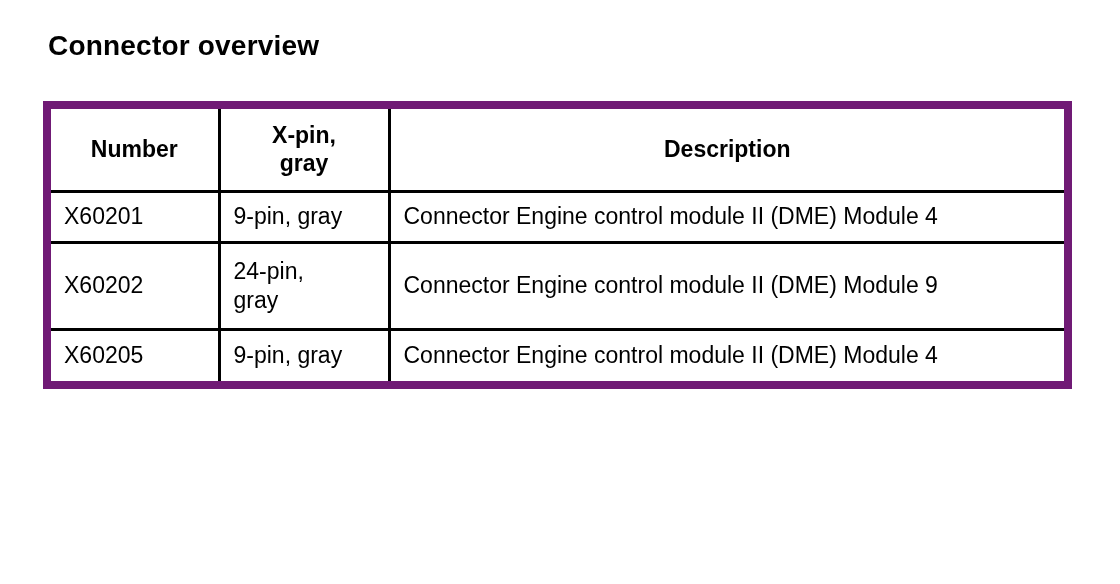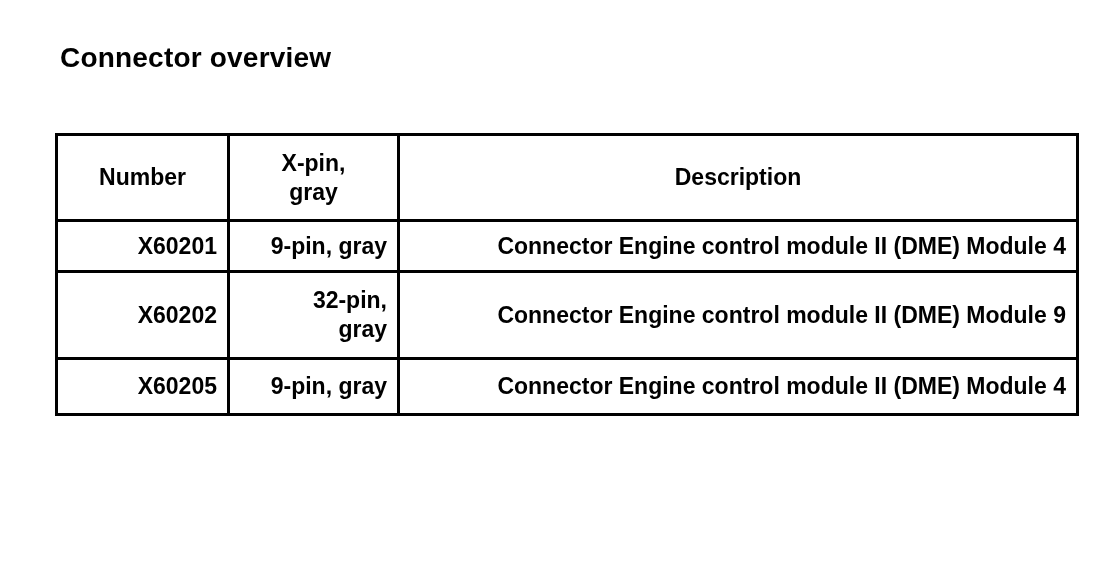--- a/index.html
+++ b/index.html
@@ -14,35 +14,34 @@
     width: 1120px;
     height: 584px;
     background: #ffffff;
     overflow: hidden;
     box-sizing: border-box;
   }
   .title {
     position: absolute;
     left: 44px;
     top: 26px;
-    margin: 16px;
+    margin: 4px;
     font-size: 28px;
     font-weight: bold;
     letter-spacing: 0.2px;
     color: #000000;
   }
   table.connector-table {
     position: absolute;
-    left: 55px;
+    left: 43px;
     top: 101px;
     width: 1021px;
     border-collapse: collapse;
     table-layout: fixed;
-    border: 1px solid #701a75;
-    margin-top: 32px;
+    border: 8px solid #701a75;
   }
   col.col-number   { width: 172px; }
   col.col-pin      { width: 170px; }
   col.col-desc     { width: 679px; }
   .connector-table th,
   .connector-table td {
     border: 3px solid #000000;
     vertical-align: middle;
     white-space: pre-line;
     box-sizing: border-box;
@@ -50,22 +49,22 @@
   }
   .connector-table th {
     font-size: 23px;
     font-weight: bold;
     text-align: center;
     height: 86px;
     padding: 6px 8px;
   }
   .connector-table td {
     font-size: 23px;
-    font-weight: bold;
-    text-align: right;
+    font-weight: normal;
+    text-align: left;
     padding: 8px 10px 8px 13px;
   }
   tr.row-short { height: 51px; }
   tr.row-tall  { height: 87px; }
   tr.row-last  { height: 56px; }
 </style>
 </head>
 <body>
 
 <div class="page">
@@ -87,21 +86,21 @@
       </tr>
     </thead>
     <tbody>
       <tr class="row-short">
         <td>X60201</td>
         <td>9-pin, gray</td>
         <td>Connector Engine control module II (DME) Module 4</td>
       </tr>
       <tr class="row-tall">
         <td>X60202</td>
-        <td>32-pin,
+        <td>24-pin,
 gray</td>
         <td>Connector Engine control module II (DME) Module 9</td>
       </tr>
       <tr class="row-last">
         <td>X60205</td>
         <td>9-pin, gray</td>
         <td>Connector Engine control module II (DME) Module 4</td>
       </tr>
     </tbody>
   </table>

